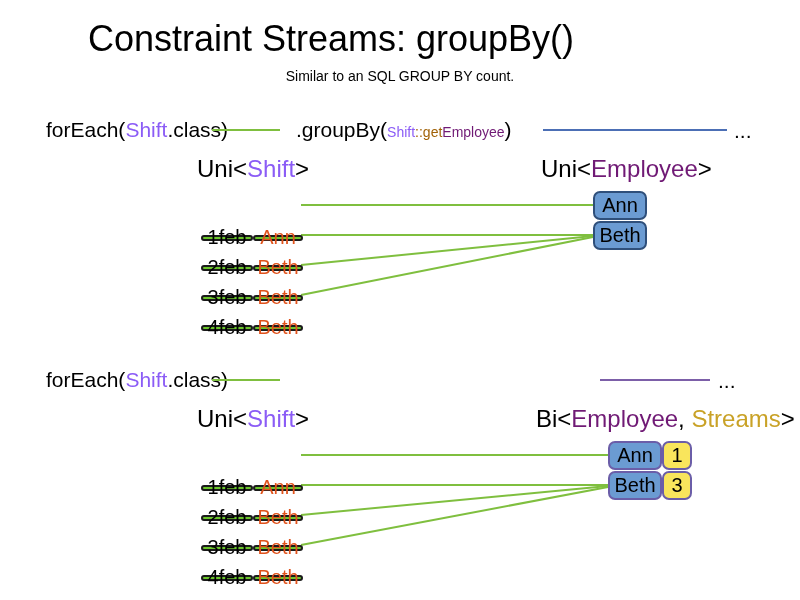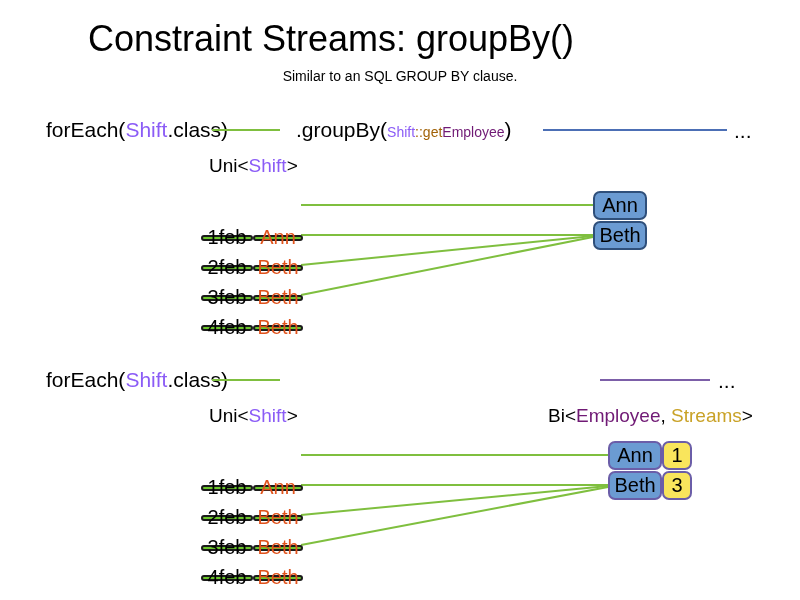--- a/index.html
+++ b/index.html
@@ -71,24 +71,23 @@
 
   .dots {
     position: absolute;
     font-size: 21px;
     color: #000000;
   }
 
   
   .typelabel {
     position: absolute;
-    font-size: 19px;
-    white-space: nowrap;
-    color: #000000;
-    margin-left: 12px;
+    font-size: 24px;
+    white-space: nowrap;
+    color: #000000;
   }
 
   
   .boxrow {
     position: absolute;
     display: flex;
     align-items: stretch;
     height: 29px;
   }
   .cell {
@@ -114,21 +113,21 @@
     width: 800px; height: 600px;
     pointer-events: none;
   }
 </style>
 </head>
 <body>
 
 <div class="stage">
 
   <div class="title">Constraint Streams: groupBy()</div>
-  <div class="subtitle">Similar to an SQL GROUP BY clause.</div>
+  <div class="subtitle">Similar to an SQL GROUP BY count.</div>
 
   <svg class="links" viewBox="0 0 800 600">
 
     <g stroke="#7FBF3F" stroke-width="2" fill="none">
       <line x1="301" y1="205" x2="593" y2="205"></line>
       <line x1="301" y1="235" x2="593" y2="235"></line>
       <line x1="301" y1="265" x2="593" y2="236"></line>
       <line x1="301" y1="295" x2="593" y2="237"></line>
     </g>
 
@@ -146,20 +145,23 @@
   <div class="hline" style="left:212px; top:129px; width:68px;"></div>
   <div class="codeline" style="left:296px; top:119px;">
     <span>.groupBy(</span><span class="sm c-shift">Shift</span><span class="sm c-black">::get</span><span class="sm c-emp">Employee</span><span>)</span>
   </div>
   <div class="hline blue" style="left:543px; top:129px; width:184px;"></div>
   <div class="dots" style="left:734px; top:119px;">...</div>
 
   <div class="typelabel" style="left:197px; top:155px;">
     <span>Uni&lt;</span><span class="c-shift">Shift</span><span>&gt;</span>
   </div>
+  <div class="typelabel" style="left:541px; top:155px;">
+    <span>Uni&lt;</span><span class="c-emp">Employee</span><span>&gt;</span>
+  </div>
 
   <div class="boxrow" style="left:201px; top:191px;">
     <div class="cell green" style="width:52px;">1feb</div>
     <div class="cell green name" style="width:50px;">Ann</div>
   </div>
   <div class="boxrow" style="left:201px; top:221px;">
     <div class="cell green" style="width:52px;">2feb</div>
     <div class="cell green name" style="width:50px;">Beth</div>
   </div>
   <div class="boxrow" style="left:201px; top:251px;">

